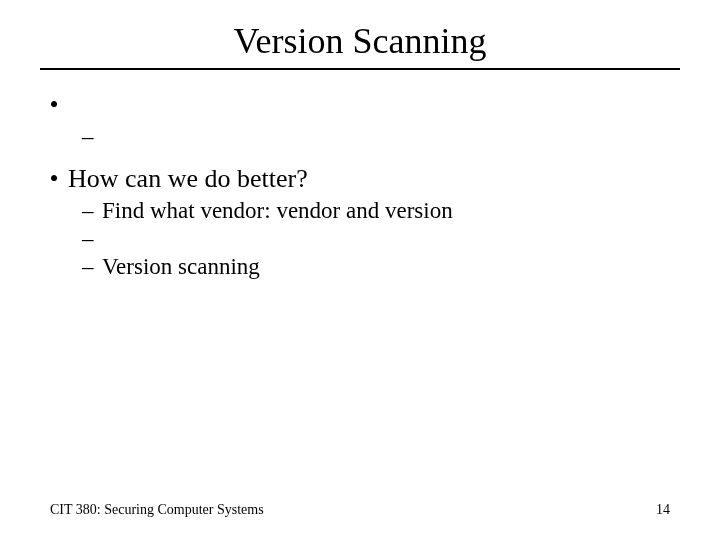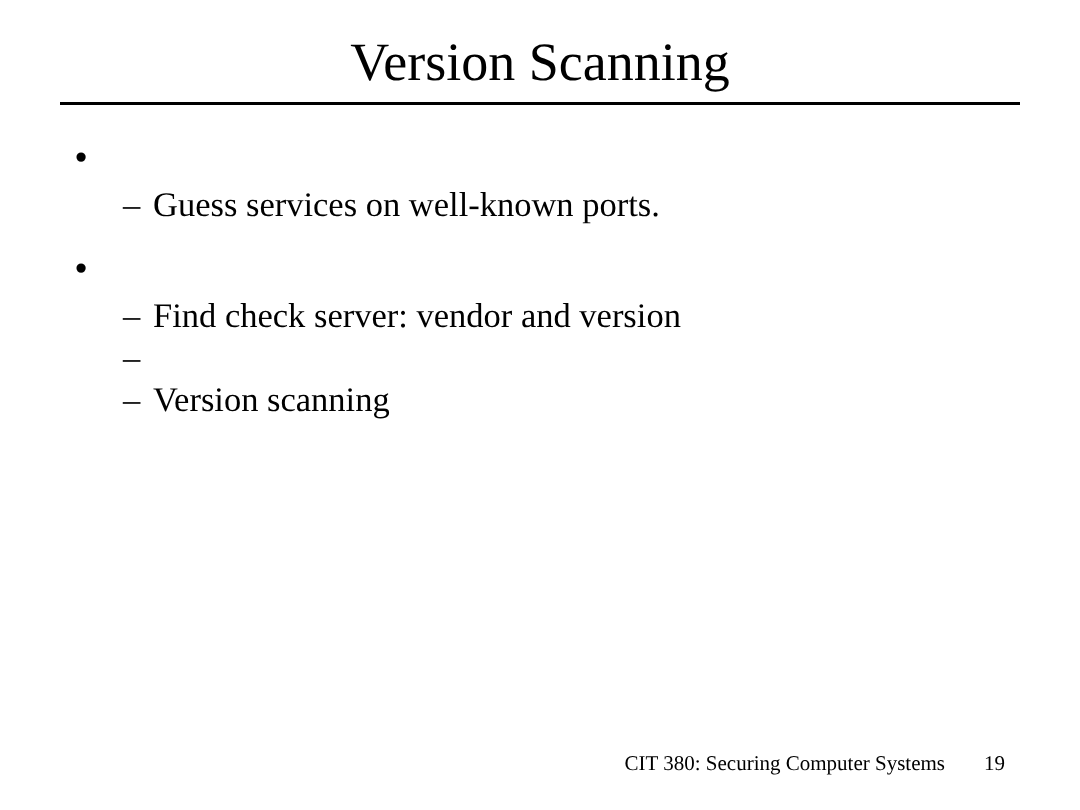--- a/index.html
+++ b/index.html
@@ -61,56 +61,56 @@
       bottom: 22px;
       left: 0;
       width: 100%;
       padding: 0 50px;
       display: flex;
       justify-content: space-between;
       font-size: 14px;
     }
     .footer-left {
       flex: 1;
-      text-align: right;
+      text-align: left;
     }
     .footer-right {
       width: 40px;
       text-align: right;
     }
   </style>
 </head>
 <body>
 
 <h1 class="title">Version Scanning</h1>
 <hr class="title-rule">
 
 <div class="content">
 
   <div class="bullet-l1">
     <span class="marker">•</span>
   </div>
   <div class="bullet-l2">
     <span class="marker">–</span>
-    <span>Guess services on well-known ports.</span>
   </div>
 
   <div class="bullet-l1">
     <span class="marker">•</span>
+    <span>How can we do better?</span>
   </div>
   <div class="bullet-l2">
     <span class="marker">–</span>
-    <span>Find check server: vendor and version</span>
+    <span>Find what vendor: vendor and version</span>
   </div>
   <div class="bullet-l2">
     <span class="marker">–</span>
   </div>
   <div class="bullet-l2">
     <span class="marker">–</span>
     <span>Version scanning</span>
   </div>
 
 </div>
 
 <div class="footer">
   <div class="footer-left">CIT 380: Securing Computer Systems</div>
-  <div class="footer-right">19</div>
+  <div class="footer-right">14</div>
 </div>
 
 </body></html>

